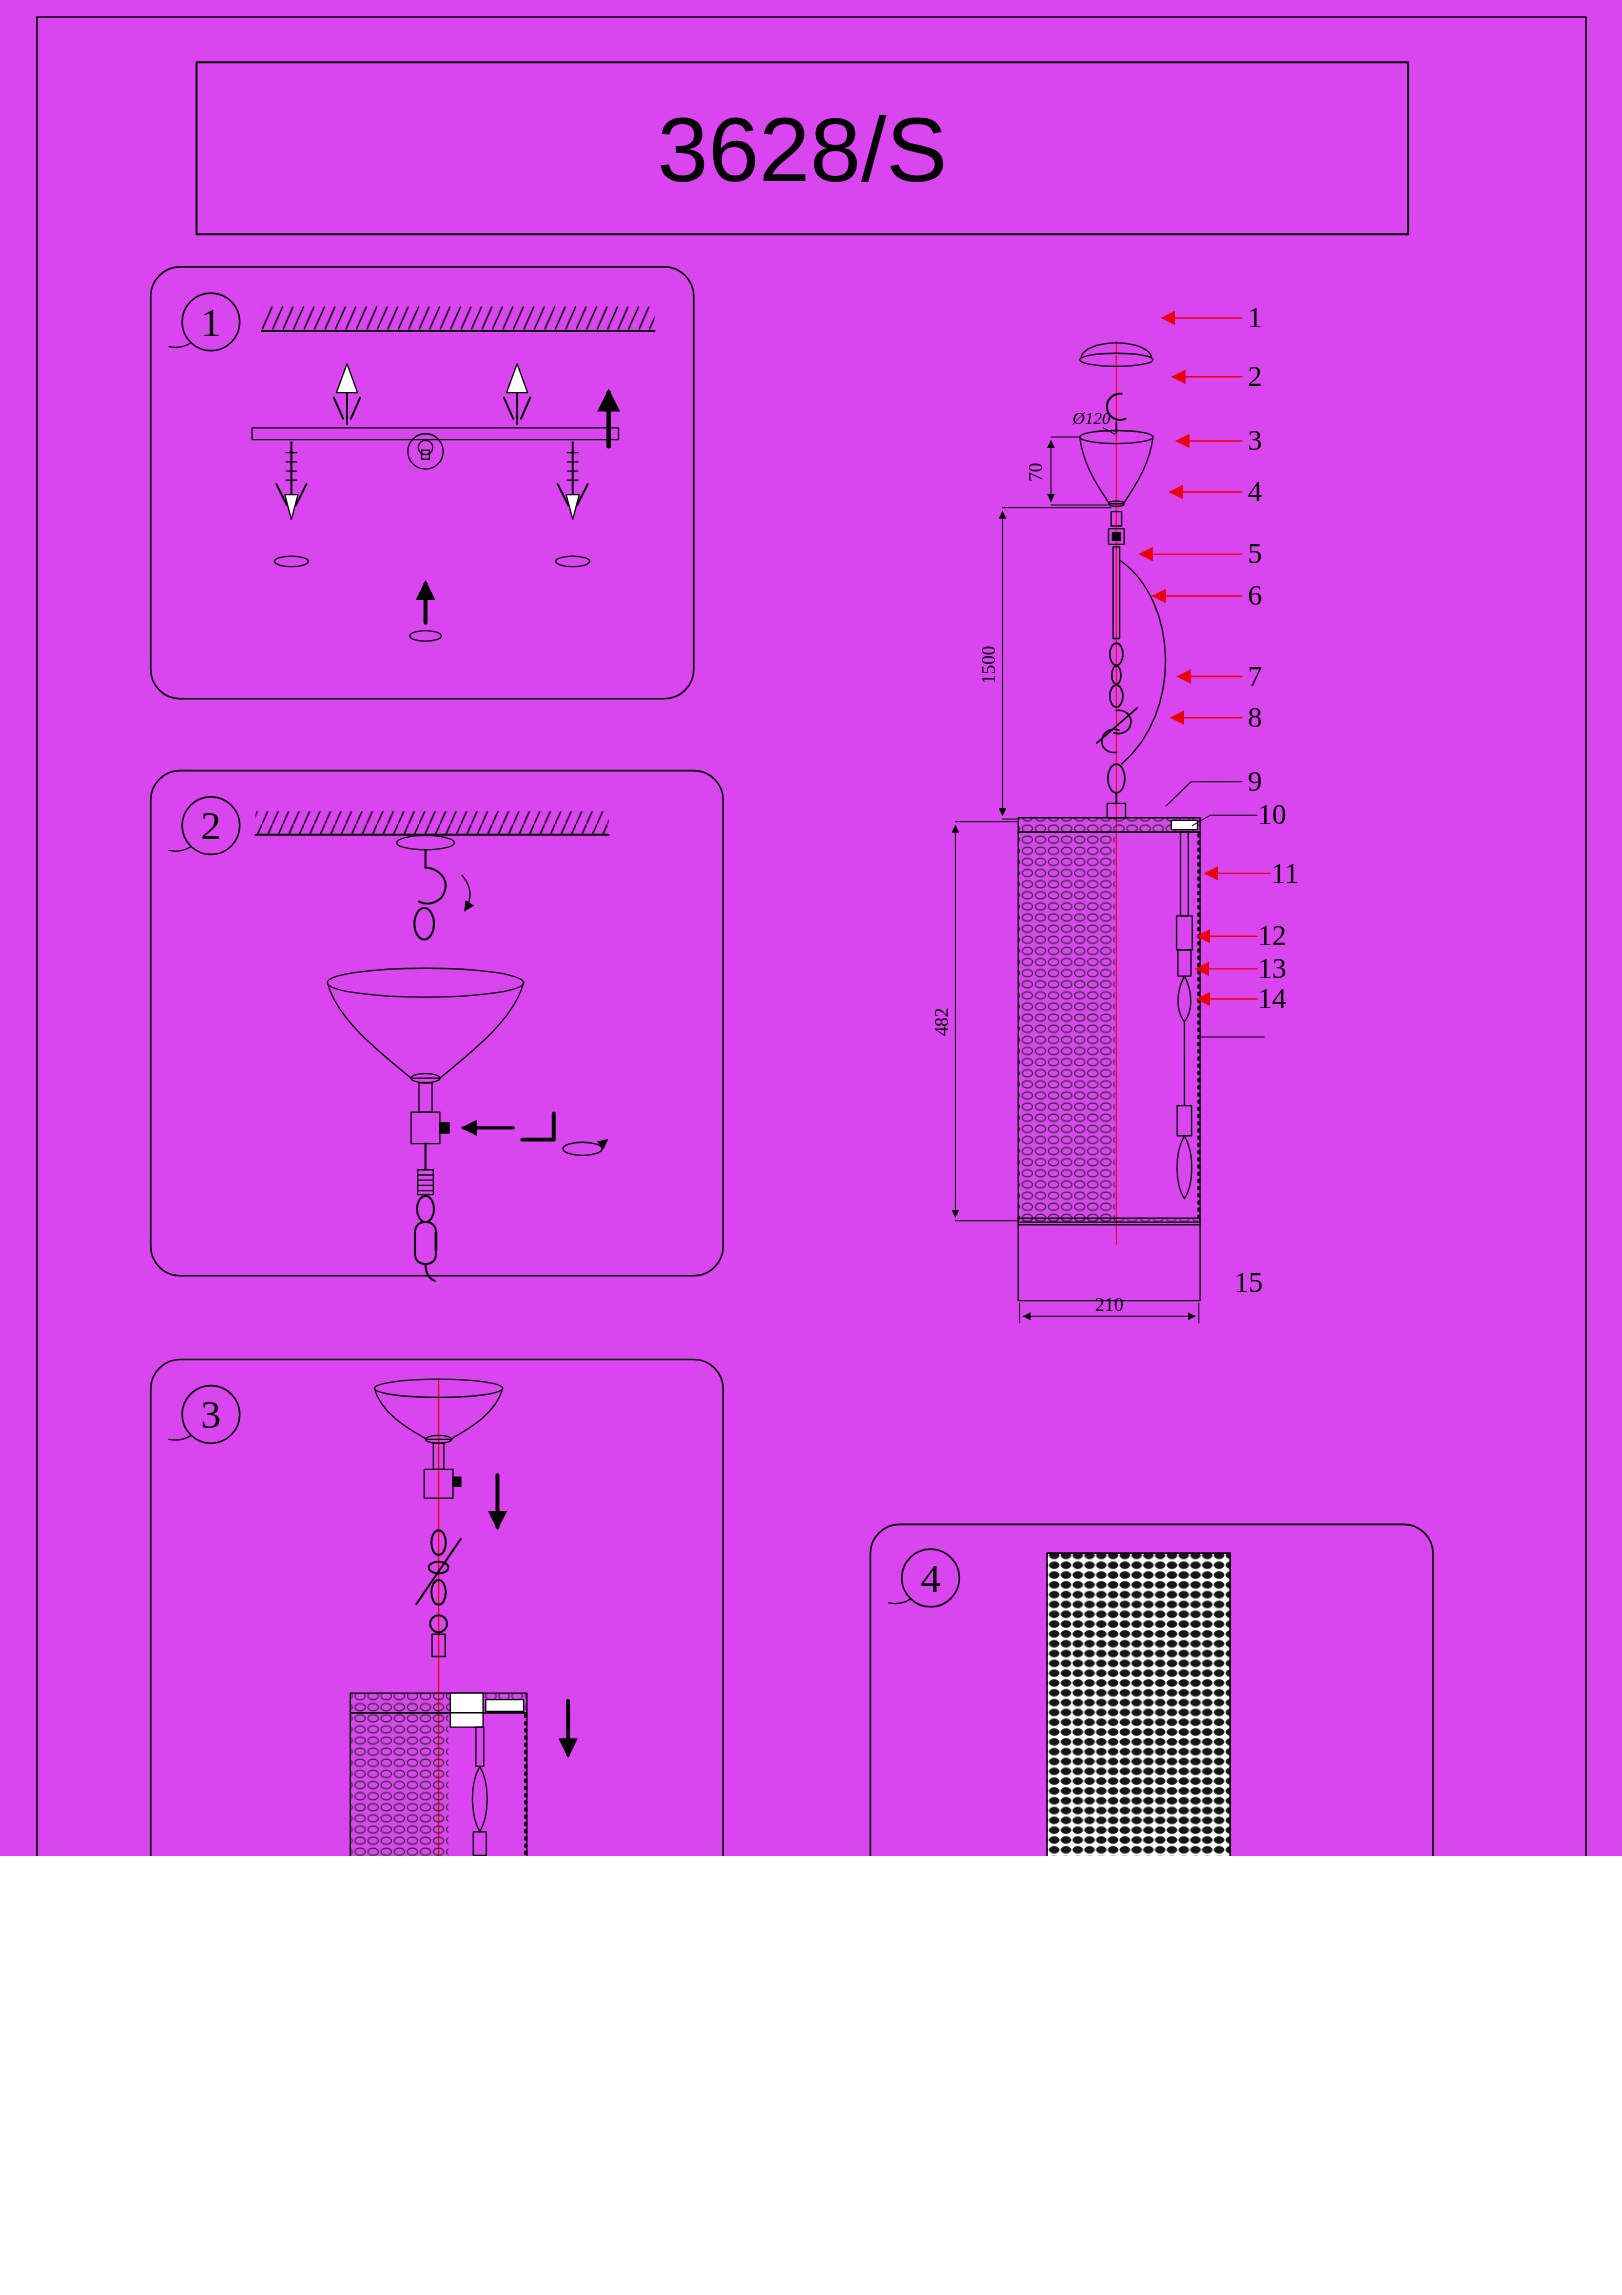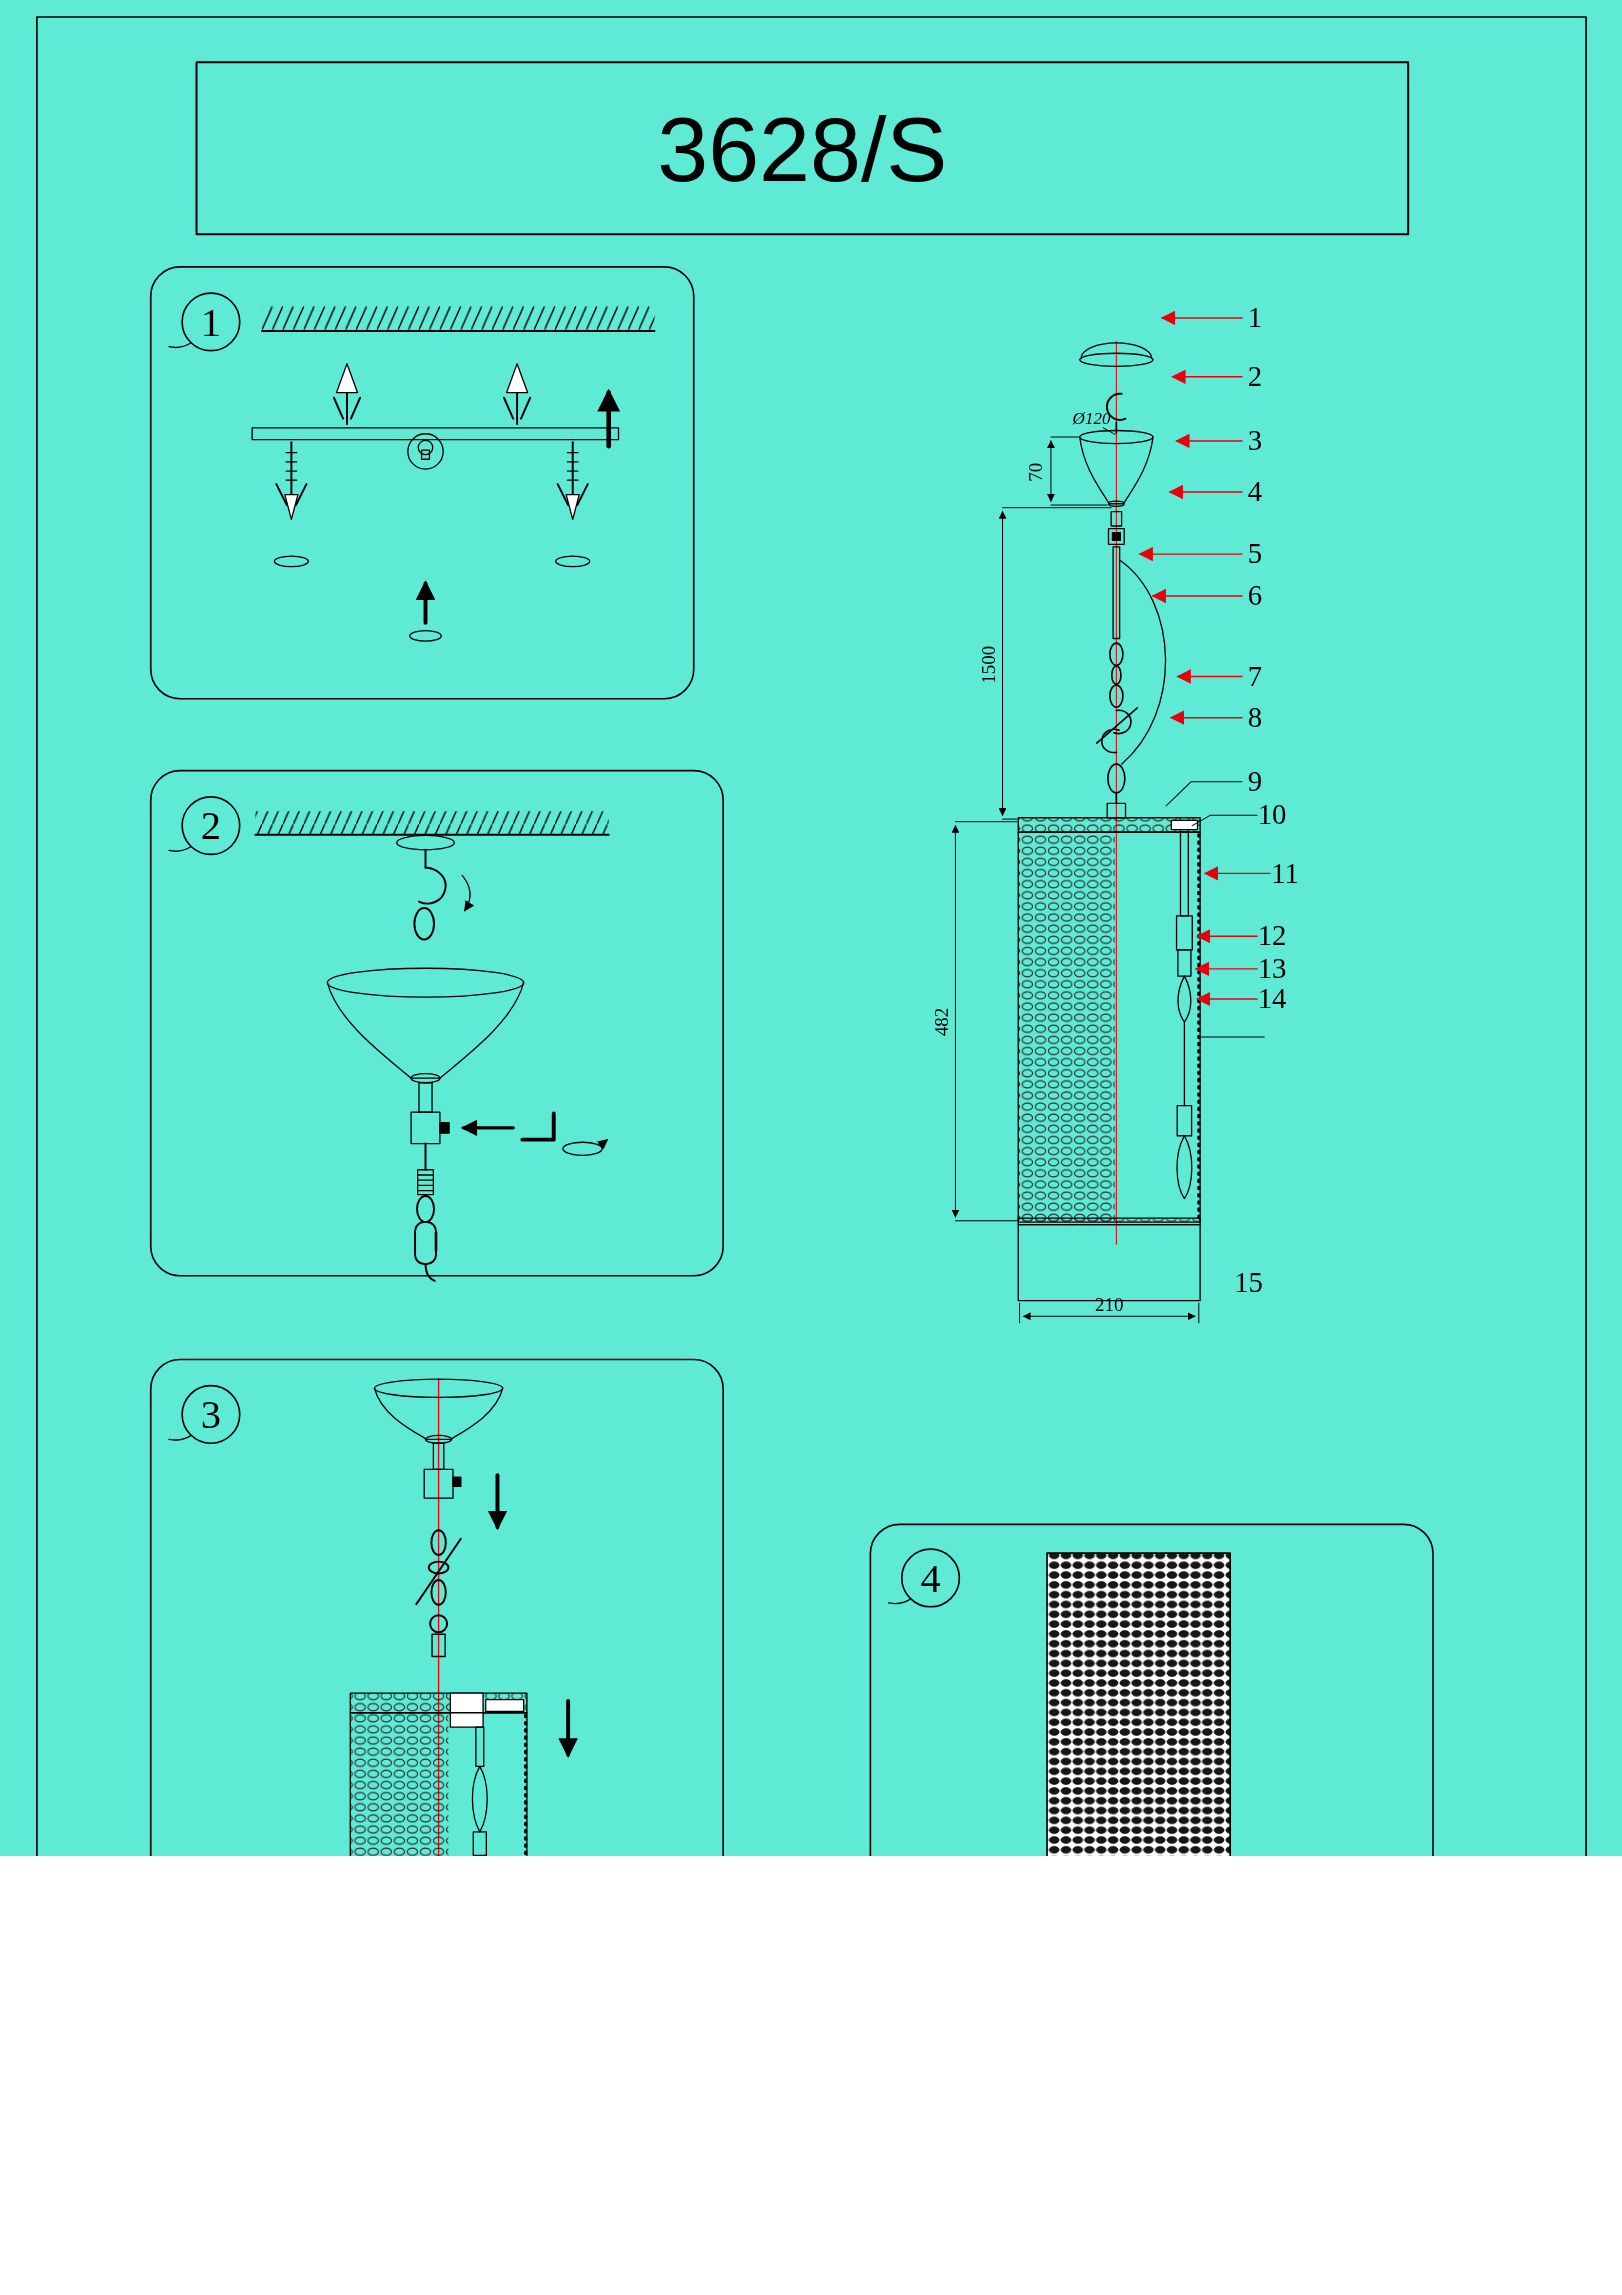--- a/index.html
+++ b/index.html
@@ -1,16 +1,16 @@
 <!DOCTYPE html>
 <html style="font-size:10.5px"><head>
 <meta charset="utf-8">
 <style>
   html,body{margin:0;padding:0;background:#ffffff;}
-  .page{position:relative;width:1623px;height:1856px;background:#5eead4;overflow:hidden;text-align:center;}
+  .page{position:relative;width:1623px;height:1856px;background:#d946ef;overflow:hidden;text-align:center;}
   svg{display:block;}
   svg text{font-family:"Liberation Serif",serif;fill:#000;stroke:none;}
   .title{font-family:"Liberation Sans",sans-serif;font-size:140px;text-anchor:middle;}
   .stepnum{font-size:62px;text-anchor:middle;}
   .callout{font-size:44px;text-anchor:middle;}
   .dim{font-size:29px;text-anchor:middle;}
   .dimsmall{font-size:26px;text-anchor:middle;font-style:italic;}
 </style>
 </head>
 <body>

